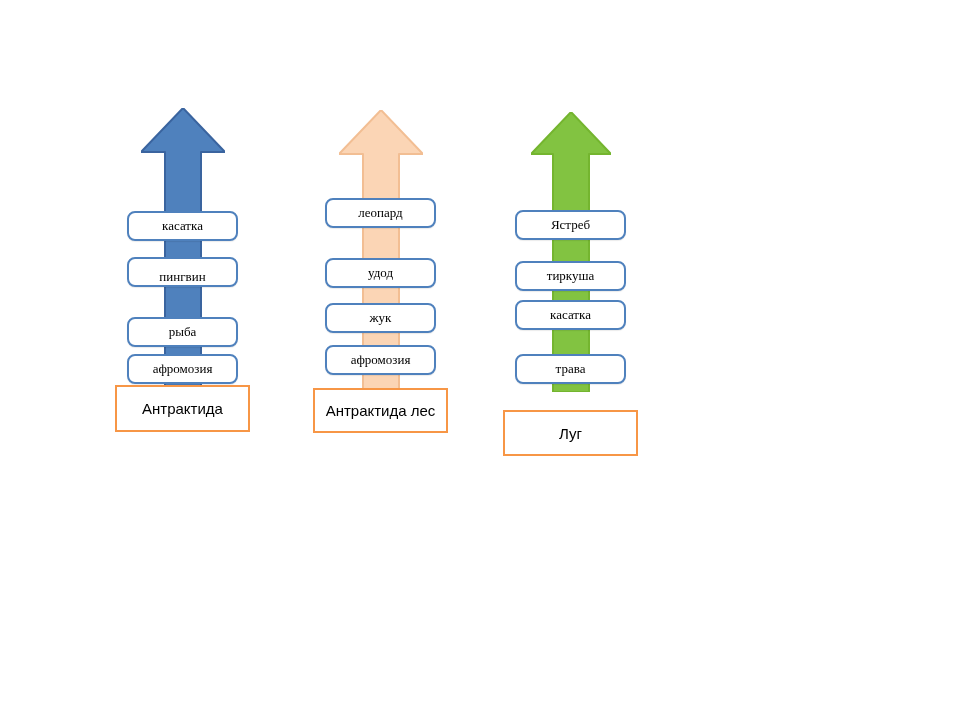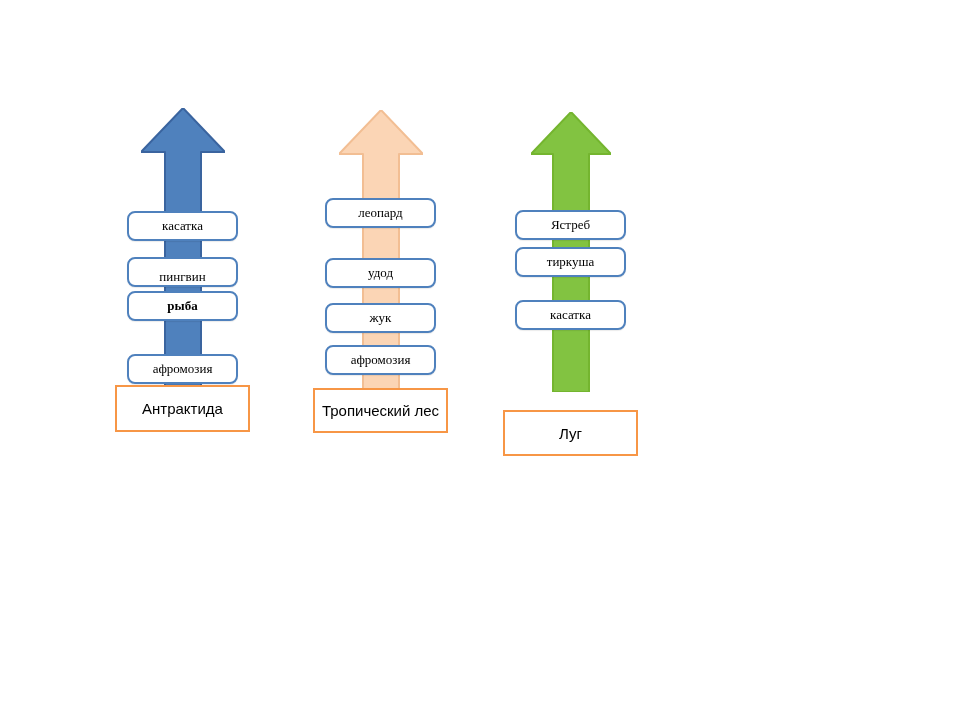--- a/index.html
+++ b/index.html
@@ -38,21 +38,21 @@
   <div class="chain" style="left:115px;">
     <svg class="arrow-svg" style="top:108px;" width="84" height="282" viewBox="0 0 84 282">
       <polygon points="42,0 84,44 60,44 60,282 24,282 24,44 0,44" stroke-width="2" stroke-linejoin="round" fill="#4F81BD" stroke="#3A649F"></polygon>
     </svg>
     <div class="item-box" style="top:168px;">
       <span>касатка</span>
     </div>
     <div class="item-box" style="top:214px;align-items:flex-end;">
       <span>пингвин</span>
     </div>
-    <div class="item-box" style="top:248px;font-weight:bold;">
+    <div class="item-box" style="top:274px;">
       <span>рыба</span>
     </div>
     <div class="item-box" style="top:311px;">
       <span>афромозия</span>
     </div>
     <div class="base-box" style="top:385px;height:43px;">
       <span>Антрактида</span>
     </div>
   </div>
 
@@ -66,35 +66,38 @@
     <div class="item-box" style="top:215px;">
       <span>удод</span>
     </div>
     <div class="item-box" style="top:260px;">
       <span>жук</span>
     </div>
     <div class="item-box" style="top:302px;">
       <span>афромозия</span>
     </div>
     <div class="base-box" style="top:388px;height:41px;">
-      <span>Тропический лес</span>
+      <span>Антрактида лес</span>
     </div>
   </div>
 
   <div class="chain" style="left:503px;">
     <svg class="arrow-svg" style="top:112px;" width="80" height="280" viewBox="0 0 80 280">
       <polygon points="40,0 80,42 58,42 58,280 22,280 22,42 0,42" stroke-width="2" stroke-linejoin="round" fill="#82C341" stroke="#74B52F"></polygon>
     </svg>
     <div class="item-box" style="top:167px;text-align:right;">
       <span>Ястреб</span>
     </div>
-    <div class="item-box" style="top:204px;">
+    <div class="item-box" style="top:218px;">
       <span>тиркуша</span>
     </div>
     <div class="item-box" style="top:257px;">
       <span>касатка</span>
+    </div>
+    <div class="item-box" style="top:311px;">
+      <span>трава</span>
     </div>
     <div class="base-box" style="top:410px;height:42px;">
       <span>Луг</span>
     </div>
   </div>
 
 </div>
 
 </body></html>

